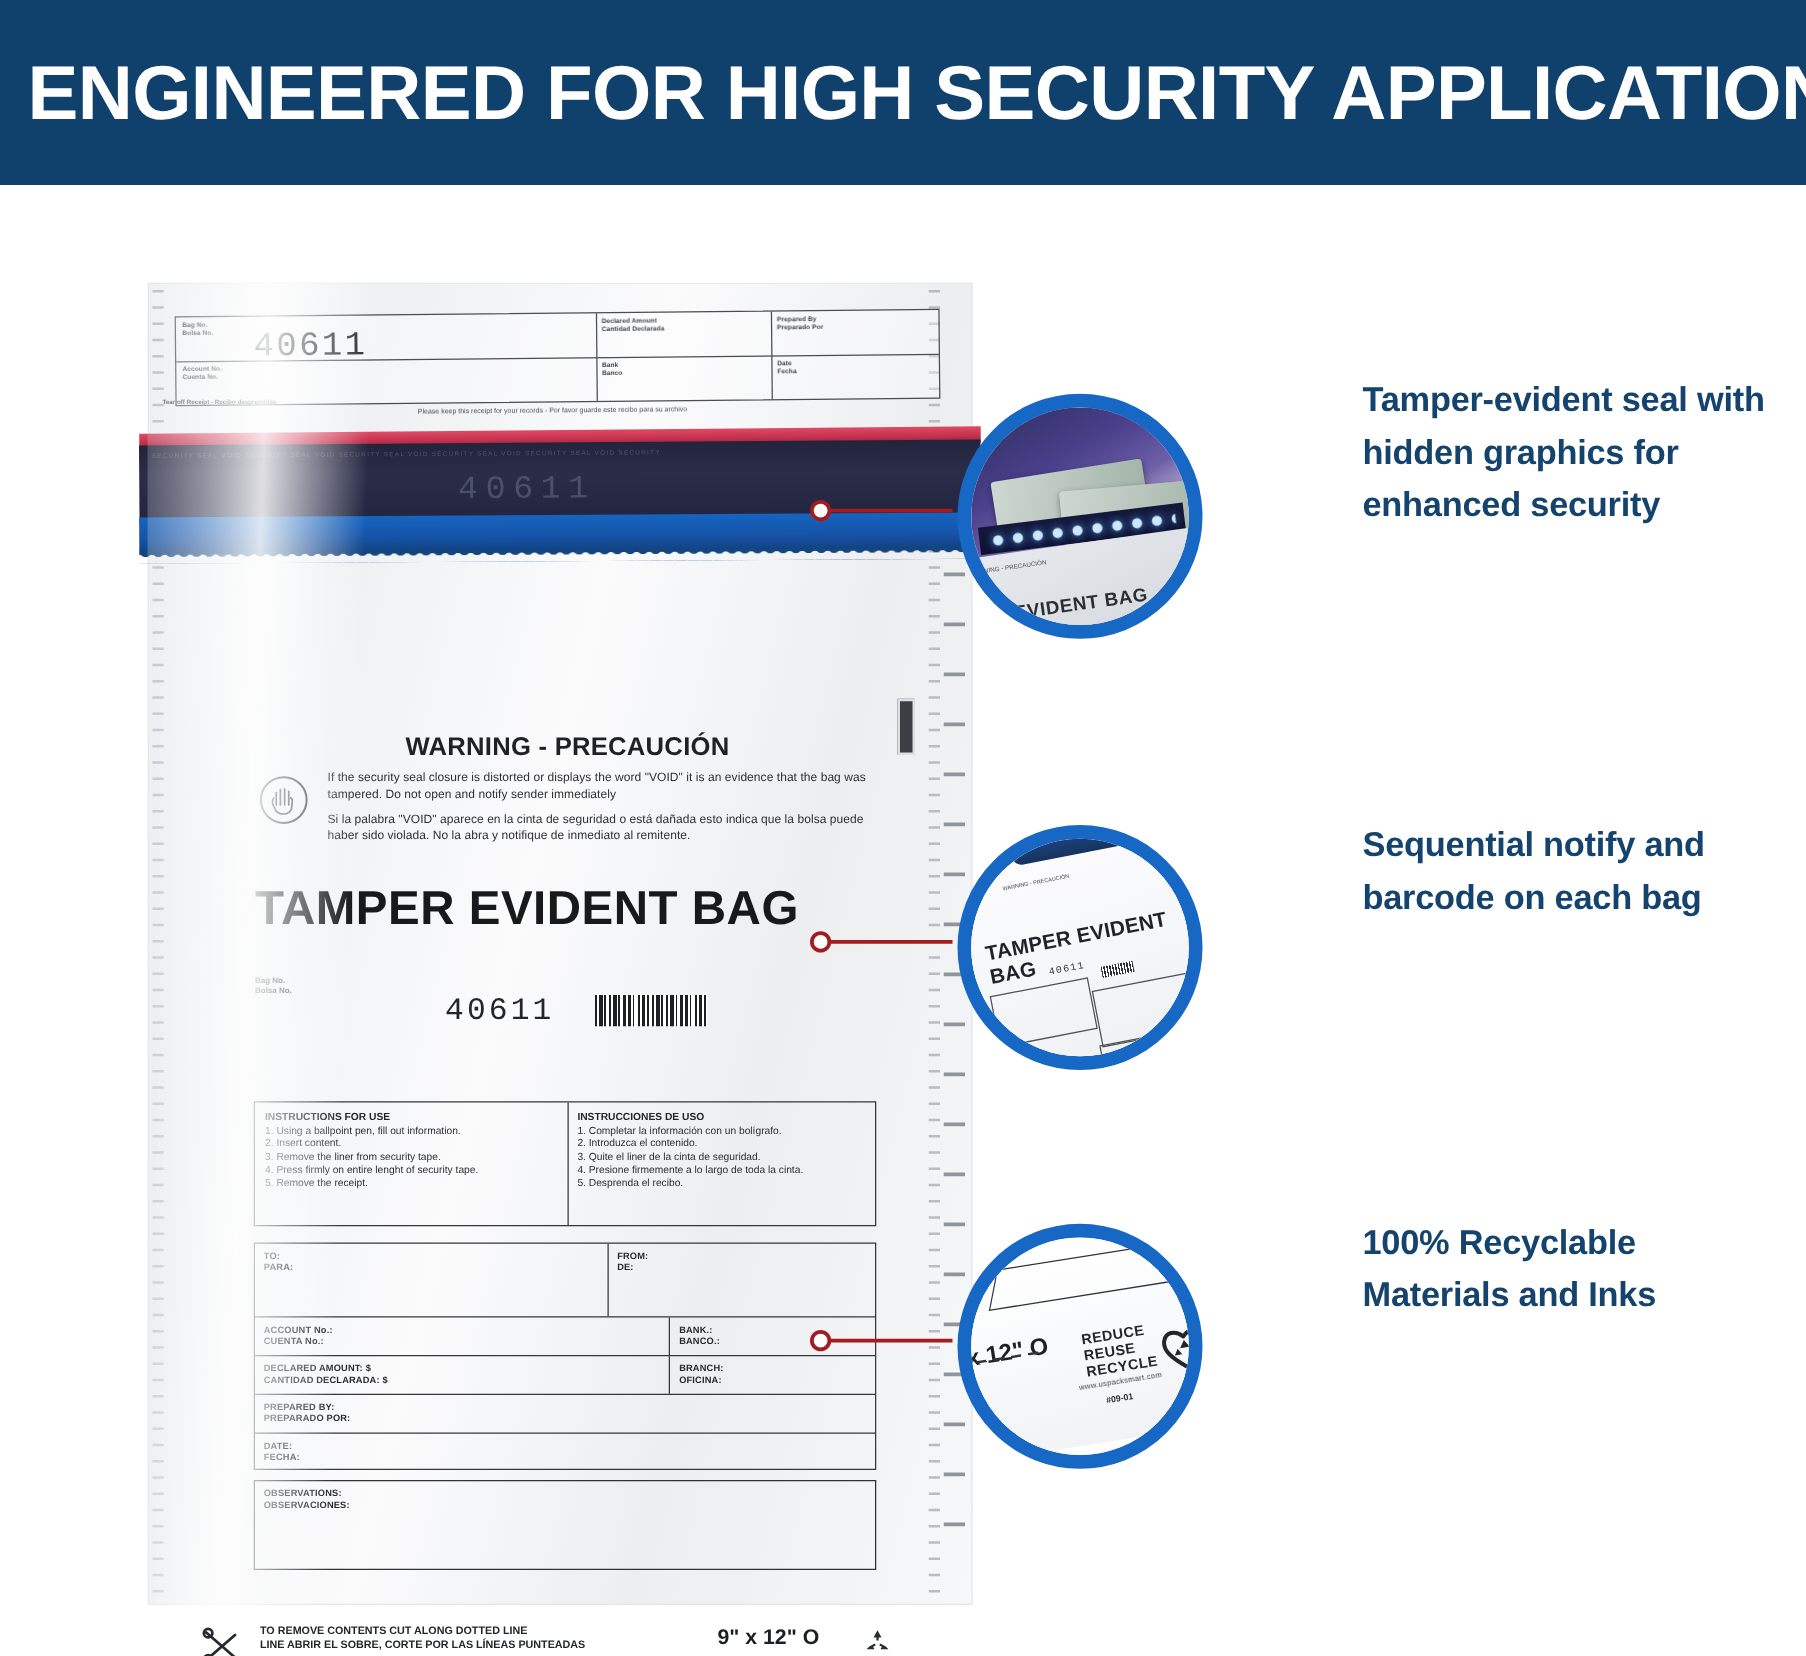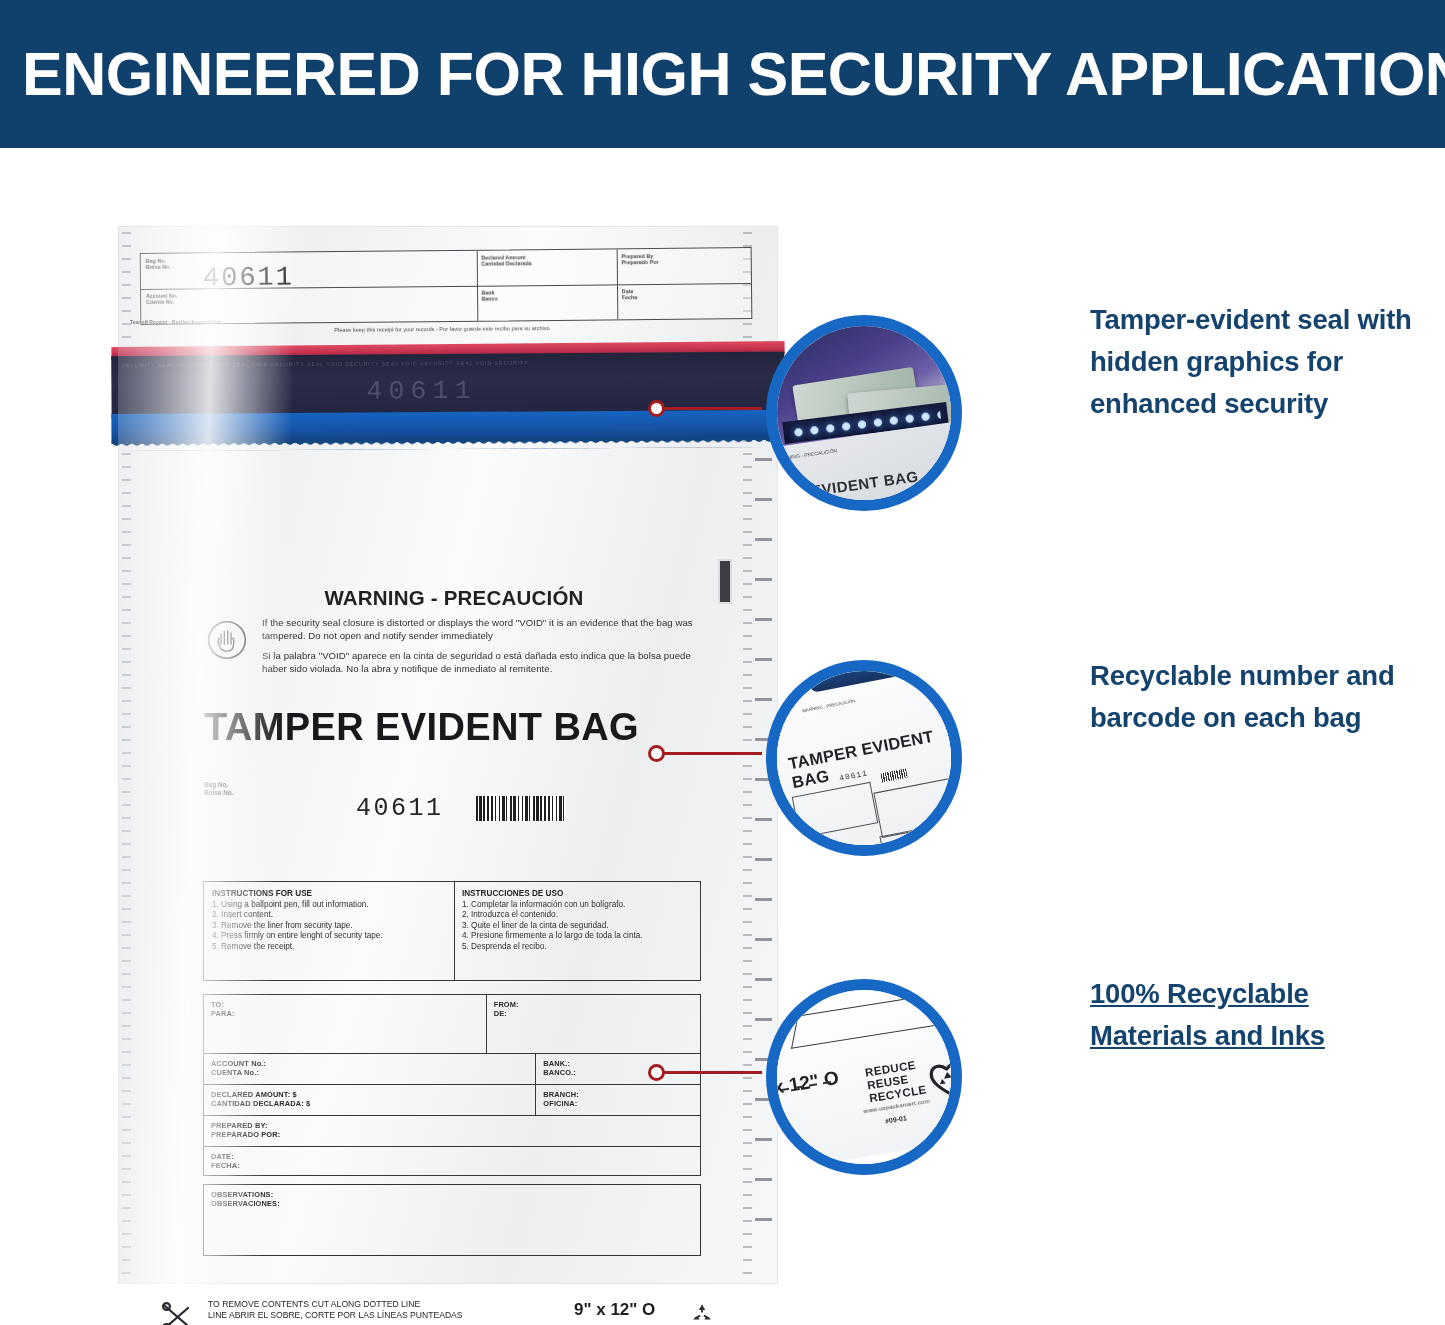--- a/index.html
+++ b/index.html
@@ -179,21 +179,21 @@
   .frow:last-child { border-bottom:none; }
   .fcell { position:relative; padding:5px 0 5px 7px; }
   .fcell.brd { border-right:1px solid #34373b; }
   .flab { font-size:7.4px; line-height:9.2px; font-weight:bold; color:#26292d; filter:blur(.2px); letter-spacing:.15px; }
   .obs { position:absolute; left:85px; top:958px; width:498px; height:72px; border:1.6px solid #2f3236; }
   .obs .flab { padding:5px 0 0 7px; }
 
   
   .cut-wrap { position:absolute; left:24px; top:1068px; width:618px; }
   .scissors { position:absolute; left:18px; top:6px; width:34px; height:34px; }
-  .cut-txt { position:absolute; left:66px; top:5px; font-size:8.6px; line-height:11px; font-weight:normal; color:#24272a; filter:blur(.2px); }
+  .cut-txt { position:absolute; left:66px; top:5px; font-size:8.6px; line-height:11px; font-weight:bold; color:#24272a; filter:blur(.2px); }
   .size-txt { position:absolute; left:432px; top:6px; font-size:17px; font-weight:bold; color:#1d2023; }
   .recycle-mini { position:absolute; left:548px; top:8px; width:24px; height:24px; }
 
   
   .callout { position:absolute; }
   .bubble {
     position:absolute; border-radius:50%;
     border:11px solid #1668C4; overflow:hidden; background:#eef1f4;
   }
   .bubble .inner { position:absolute; left:0; top:0; width:100%; height:100%; }
@@ -688,21 +688,21 @@
         <div class="t-title">TAMPER EVIDENT BAG</div>
         <div class="t-no">40611</div>
         <div class="t-bc"></div>
         <div class="t-box" style="left:18px; top:118px; width:80px; height:42px;"></div>
         <div class="t-box" style="left:100px; top:114px; width:78px; height:46px;"></div>
         <div class="t-box" style="left:104px; top:162px; width:34px; height:20px;"></div>
       </div>
     </div>
     <div class="lead" style="left:652px; top:604px; width:110px;"></div>
     <div class="dot" style="left:648px; top:597px;"></div>
-    <div class="callout-text" style="left:1090px; top:507px; width:330px;">Recyclable number and barcode on each bag</div>
+    <div class="callout-text" style="left:1090px; top:507px; width:330px;">Sequential notify and barcode on each bag</div>
   </div>
 
   <div class="callout">
     <div class="bubble" style="left:766px; top:831px; width:196px; height:196px;">
       <div class="inner rec">
         <div class="sheet2"></div>
         <div class="flapline"></div>
         <div class="size2">x 12" O</div>
         <div class="dash2"></div>
         <div class="rrr">REDUCE<br>REUSE<br>RECYCLE</div>
@@ -713,16 +713,16 @@
             <path d="M21 36 C8 26 3 19 5.5 12 C7.5 6 15 4.5 21 11 C27 4.5 34.5 6 36.5 12 C39 19 34 26 21 36 Z" fill="none" stroke="#22262b" stroke-width="3.2" stroke-linejoin="round"></path>
             <path d="M21 14 L25 20 L17 20 Z" fill="#22262b"></path>
             <path d="M12 25 L18 25 L15 20 Z" fill="#22262b"></path>
             <path d="M30 25 L24 25 L27 20 Z" fill="#22262b"></path>
           </svg>
         </span>
       </div>
     </div>
     <div class="lead" style="left:652px; top:923px; width:110px;"></div>
     <div class="dot" style="left:648px; top:916px;"></div>
-    <div class="callout-text" style="left:1090px; top:825px; width:330px;text-decoration:underline;">100% Recyclable Materials and Inks</div>
+    <div class="callout-text" style="left:1090px; top:825px; width:330px;">100% Recyclable Materials and Inks</div>
   </div>
 
 </div>
 
 </body></html>

